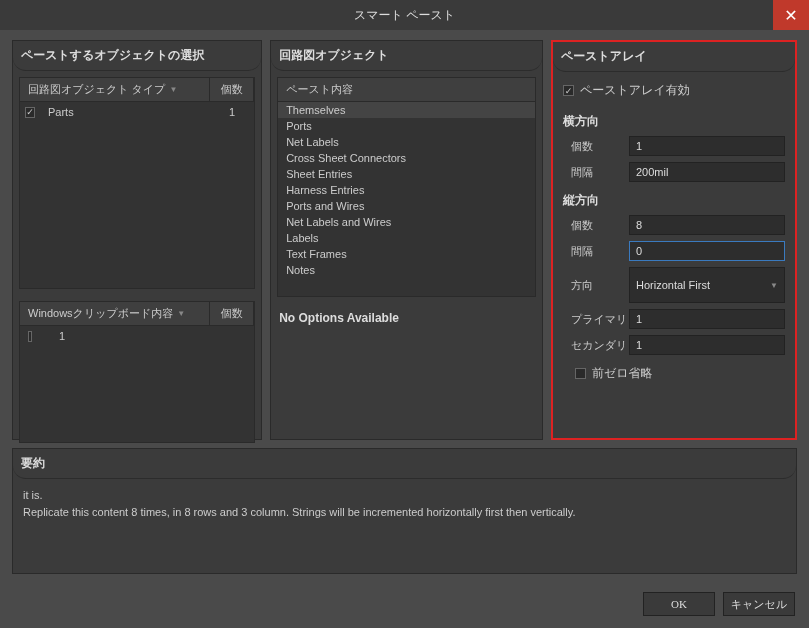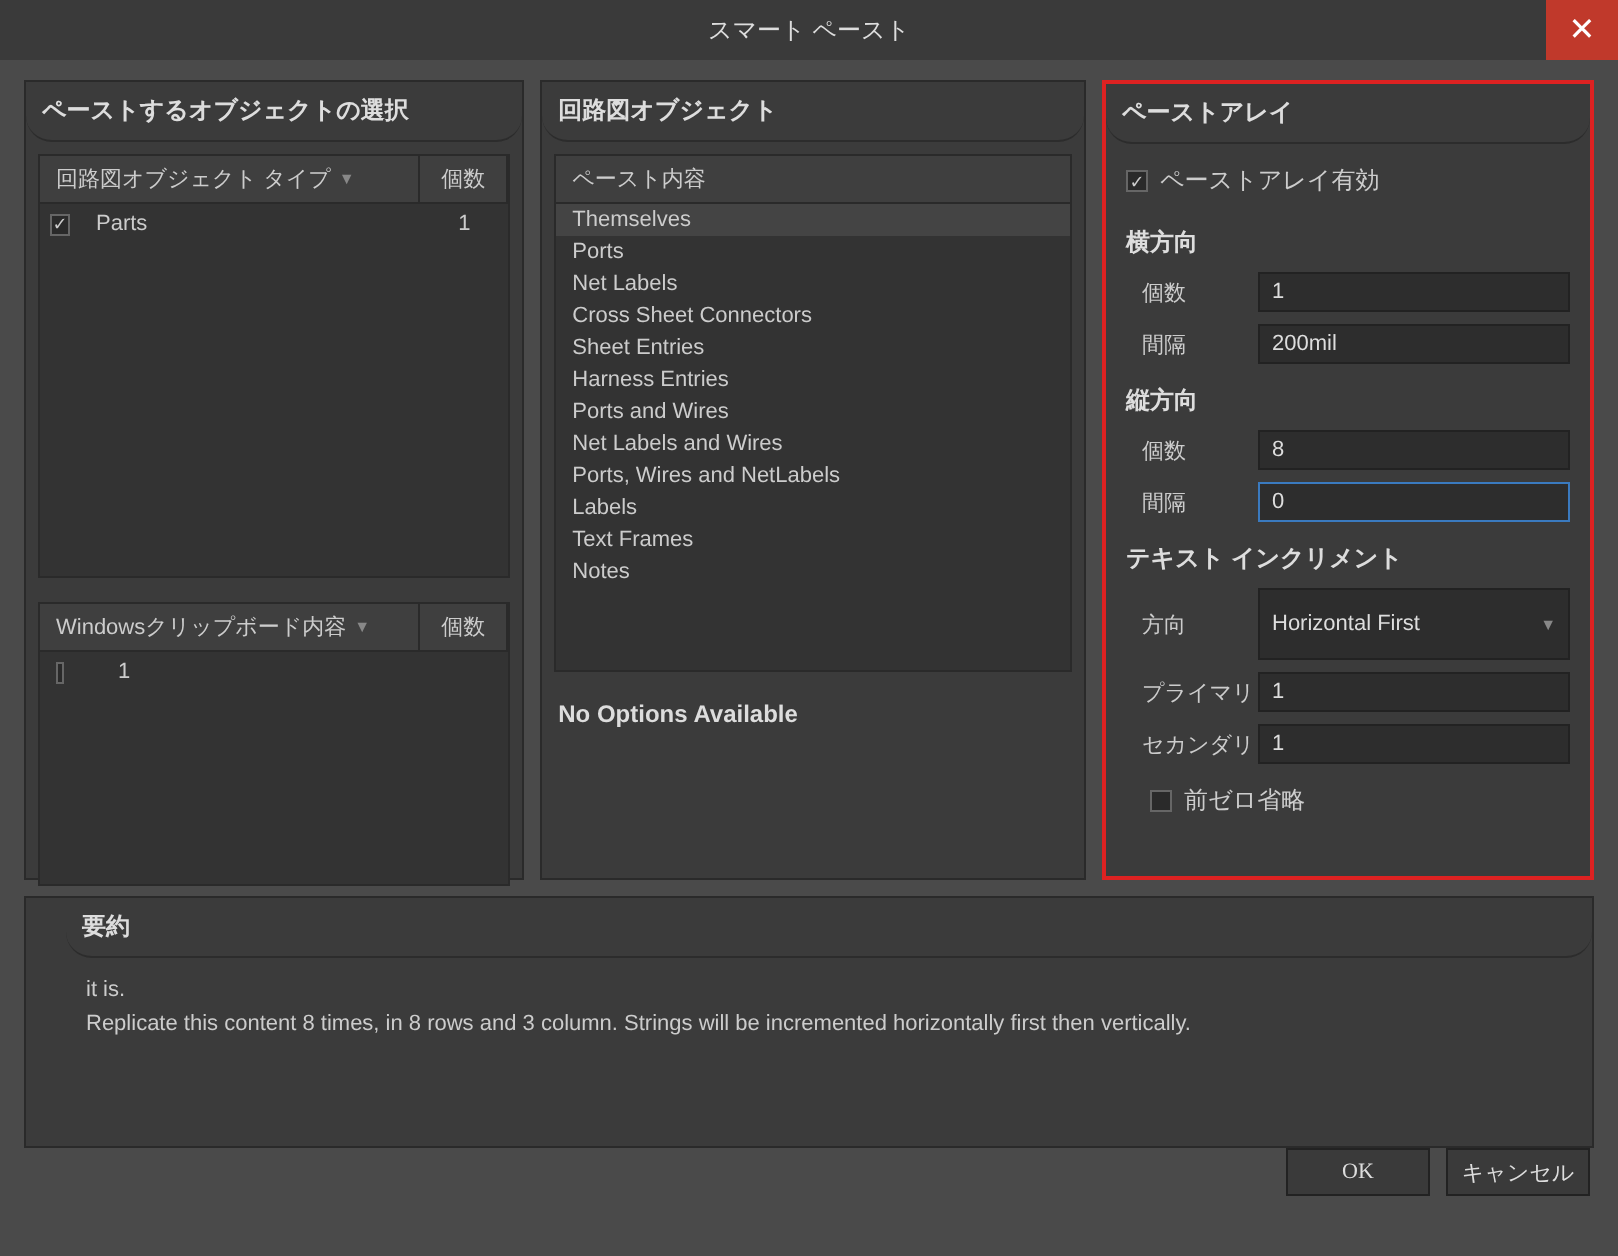--- a/index.html
+++ b/index.html
@@ -23,33 +23,33 @@
 .td { padding: 2px 8px; font-size: 11px; color: #ccc; }
 .td-check { width: 20px; display: flex; align-items: center; justify-content: center; }
 .td-name { flex: 1; }
 .td-count { width: 44px; text-align: center; }
 .check { width: 11px; height: 11px; border: 1px solid #666; background: #2a2a2a; display: inline-flex; align-items: center; justify-content: center; font-size: 9px; color: #ccc; }
 .check.checked::after { content: "✓"; }
 .table-body1 { height: 186px; overflow: auto; }
 .table-body2 { height: 116px; overflow: auto; }
 .list-wrap { margin: 6px; display: flex; flex-direction: column; }
 .list-header { background: #3f3f3f; padding: 4px 8px; font-size: 11px; border: 1px solid #2a2a2a; border-bottom: none; }
-.list { border: 1px solid #2a2a2a; background: #333; height: 235px; overflow-y: scroll; }
+.list { border: 1px solid #2a2a2a; background: #333; height: 196px; overflow-y: scroll; }
 .list-item { padding: 2px 8px; font-size: 11px; color: #ccc; cursor: pointer; }
 .list-item.sel { background: #444; }
 .no-opts { padding: 8px; font-weight: bold; color: #ddd; font-size: 12px; }
 .panel3-inner { padding: 6px 10px; }
 .check-row { display: flex; align-items: center; gap: 6px; padding: 4px 0; }
 .group-label { font-weight: bold; color: #ddd; font-size: 12px; margin: 10px 0 6px 0; }
 .field-row { display: flex; align-items: center; margin: 6px 0; }
 .field-label { width: 66px; font-size: 11px; color: #ccc; padding-left: 8px; }
 .field-input { flex: 1; background: #2d2d2d; border: 1px solid #222; color: #ddd; padding: 3px 6px; font-size: 11px; height: 20px; }
 .field-input.focus { border: 1px solid #3a7abf; }
 .select { flex: 1; background: #2d2d2d; border: 1px solid #222; color: #ddd; padding: 3px 6px; font-size: 11px; height: 36px; display: flex; justify-content: space-between; align-items: center; cursor: pointer; }
-.summary { margin: 4px 12px 0 12px; background: #3b3b3b; border: 1px solid #2a2a2a; height: 126px; padding-left: 20px; }
+.summary { margin: 4px 12px 18px 12px; background: #3b3b3b; border: 1px solid #2a2a2a; height: 126px; }
 .summary-body { padding: 8px 10px; font-size: 11px; color: #ccc; line-height: 1.5; }
 .footer { height: 42px; display: flex; justify-content: flex-end; align-items: flex-start; gap: 8px; padding: 0 14px; font-family: Liberation Serif, serif; }
 .btn { min-width: 72px; height: 24px; background: #3a3a3a; border: 1px solid #222; color: #ddd; font-size: 11px; display: inline-flex; align-items: center; justify-content: center; cursor: pointer; }
 .table1 { height: 216px; }
 .table2 { height: 146px; }
 ::-webkit-scrollbar { width: 10px; }
 ::-webkit-scrollbar-track { background: #2e2e2e; }
 ::-webkit-scrollbar-thumb { background: #555; }
 </style>
 </head>
@@ -109,21 +109,20 @@
       <div class="list-header">ペースト内容</div>
       <div class="list" id="paste-list">
           <div class="list-item sel">Themselves</div>
           <div class="list-item">Ports</div>
           <div class="list-item">Net Labels</div>
           <div class="list-item">Cross Sheet Connectors</div>
           <div class="list-item">Sheet Entries</div>
           <div class="list-item">Harness Entries</div>
           <div class="list-item">Ports and Wires</div>
           <div class="list-item">Net Labels and Wires</div>
-          <div class="list-item">Ports, Wires and NetLabels</div>
           <div class="list-item">Labels</div>
           <div class="list-item">Text Frames</div>
           <div class="list-item">Notes</div>
         </div>
     </div>
     <div class="no-opts">No Options Available</div>
   </div>
 
   <div class="col col3">
     <div class="section-header">ペーストアレイ</div>
@@ -146,21 +145,20 @@
       <div class="group-label">縦方向</div>
       <div class="field-row">
         <div class="field-label">個数</div>
         <input class="field-input" value="8" style="">
       </div>
       <div class="field-row">
         <div class="field-label">間隔</div>
         <input class="field-input focus" value="0" style="">
       </div>
 
-      <div class="group-label">テキスト インクリメント</div>
       <div class="field-row">
         <div class="field-label">方向</div>
         <div class="select">
           <span>Horizontal First</span>
           <span class="caret">▼</span>
         </div>
       </div>
       <div class="field-row">
         <div class="field-label">プライマリ</div>
         <input class="field-input" value="1" style="">

